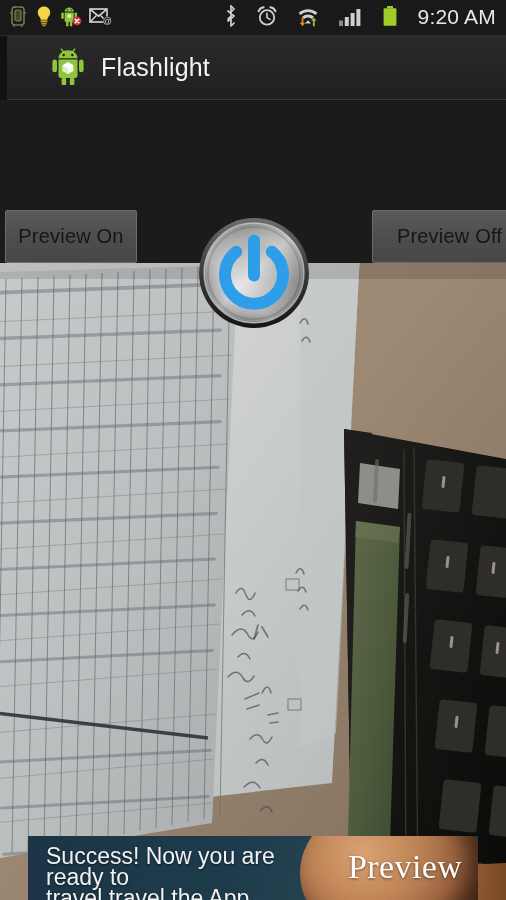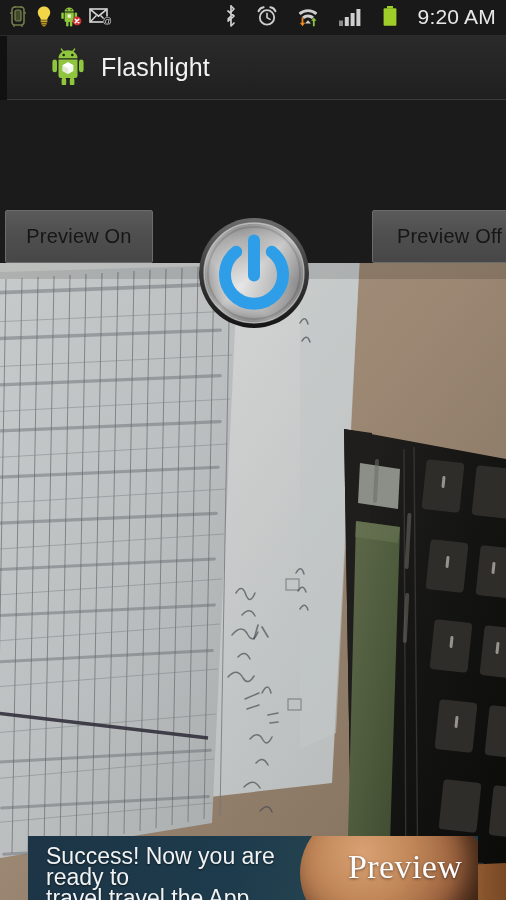--- a/index.html
+++ b/index.html
@@ -95,21 +95,21 @@
     border-radius: 2px;
     box-sizing: border-box;
     color: #161616;
     font-size: 20px;
     display: flex;
     align-items: center;
     justify-content: center;
     letter-spacing: 0.2px;
     cursor: pointer;
   }
-  #btn-preview-on  { left: 5px;  width: 148px; }
+  #btn-preview-on  { left: 5px;  width: 132px; }
   #btn-preview-off { left: 347px; width: 155px; margin-left: 25px; }
 
   #power-button {
     position: absolute;
     left: 198px;
     top: 117px;
     width: 112px;
     height: 112px;
     border-radius: 50%;
     cursor: pointer;

